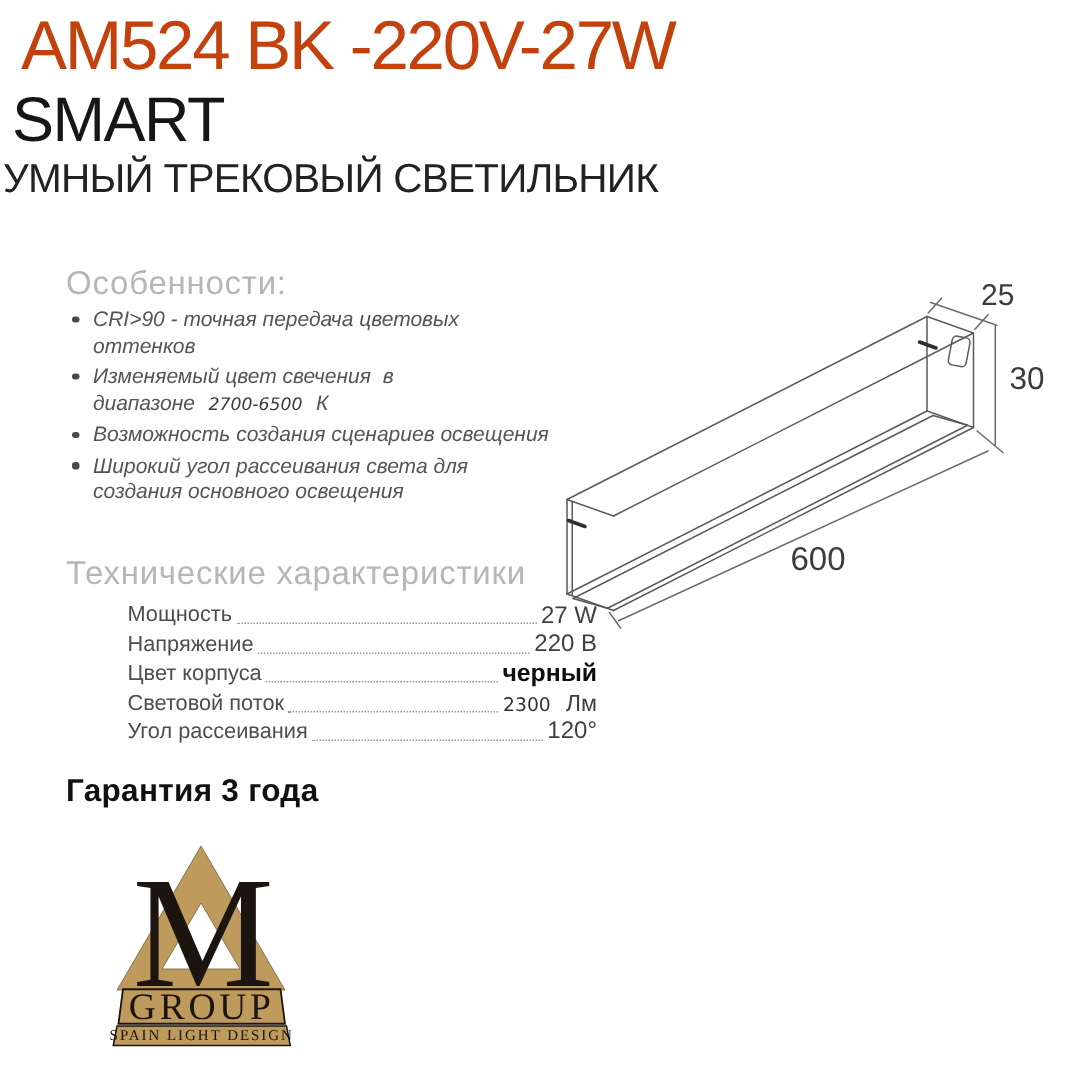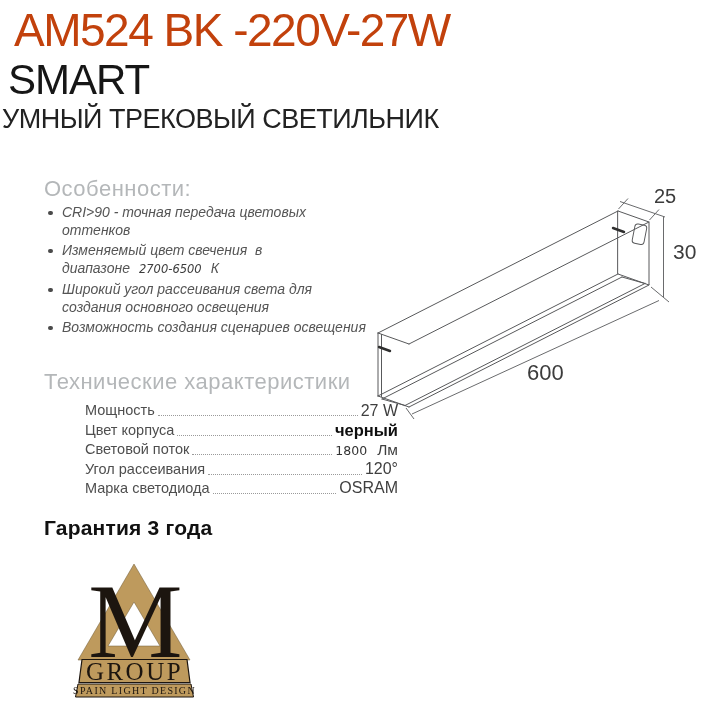--- a/index.html
+++ b/index.html
@@ -56,51 +56,51 @@
 <div class="abs title1">AM524 BK -220V-27W</div>
 <div class="abs title2">SMART</div>
 <div class="abs subtitle">УМНЫЙ ТРЕКОВЫЙ СВЕТИЛЬНИК</div>
 
 <div class="abs sec-heading features-heading">Особенности:</div>
 <ul class="abs features-list">
   <li><span>CRI&gt;90 - точная передача цветовых оттенков</span></li>
   <li>
     <span class="pre">Изменяемый цвет свечения  в диапазоне</span><span class="range">2700-6500</span><span class="range-unit">К</span>
   </li>
+  <li><span>Возможность создания сценариев освещения</span></li>
   <li><span>Широкий угол рассеивания света для создания основного освещения</span></li>
-  <li><span>Возможность создания сценариев освещения</span></li>
 </ul>
 
 <div class="abs sec-heading specs-heading">Технические характеристики</div>
 <div class="abs specs-table">
   <div class="spec-row">
     <span class="spec-label">Мощность</span>
     <span class="leader"></span>
     <span class="spec-value">27 W</span>
   </div>
   <div class="spec-row">
+    <span class="spec-label">Напряжение</span>
+    <span class="leader"></span>
+    <span class="spec-value">220 В</span>
+  </div>
+  <div class="spec-row">
     <span class="spec-label">Цвет корпуса</span>
     <span class="leader"></span>
     <span class="spec-value bold">черный</span>
   </div>
   <div class="spec-row">
     <span class="spec-label">Световой поток</span>
     <span class="leader"></span>
-    <span class="value-num">1800</span>
+    <span class="value-num">2300</span>
     <span class="value-unit">Лм</span>
   </div>
   <div class="spec-row">
     <span class="spec-label">Угол рассеивания</span>
     <span class="leader"></span>
     <span class="spec-value">120°</span>
-  </div>
-  <div class="spec-row">
-    <span class="spec-label">Марка светодиода</span>
-    <span class="leader"></span>
-    <span class="spec-value">OSRAM</span>
   </div>
 </div>
 
 <div class="abs warranty">Гарантия 3 года</div>
 
 <svg class="abs drawing" width="346" height="260" viewBox="372 168 346 260" xmlns="http://www.w3.org/2000/svg">
   <g stroke="#58595b" stroke-width="1" fill="none" stroke-linecap="round">
 
     <line x1="618" y1="211" x2="378" y2="333"></line>
     <line x1="649" y1="222" x2="409" y2="344"></line>

